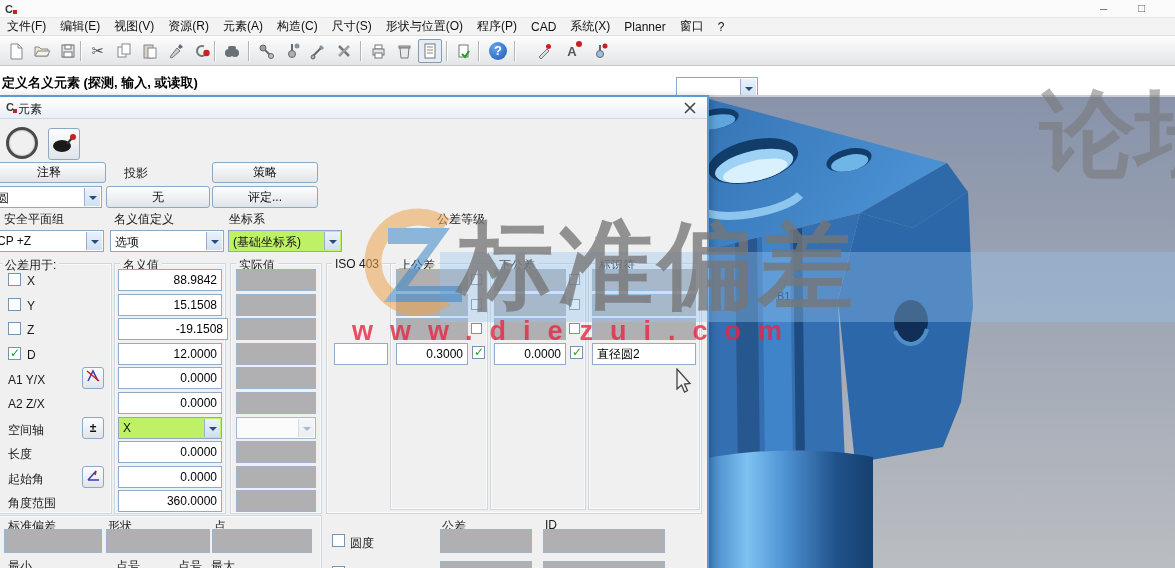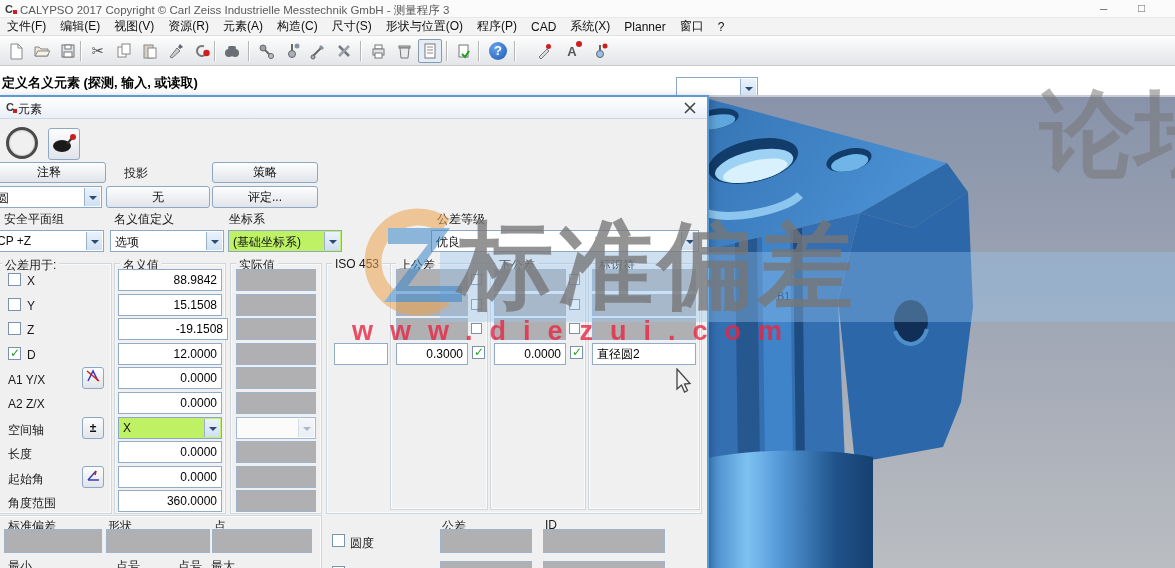--- a/index.html
+++ b/index.html
@@ -62,21 +62,20 @@
 #cursor { left:676px; top:368px; }
 </style>
 </head>
 <body>
 
 <div id="screen">
 
   <div class="abs" id="titlebar">
     <span class="logo-c">C</span>
     <span class="logo-dot" style="left:13px; top:10px;"></span>
-    <span class="t-text">CALYPSO 2017 Copyright © Carl Zeiss Industrielle Messtechnik GmbH - 测量程序 3</span>
     <span class="abs" style="left:1100px; top:1px; color:#666; font-size:13px;">–</span>
     <span class="abs" style="left:1138px; top:1px; color:#666; font-size:12px;">□</span>
   </div>
 
   <div class="abs" id="menubar">
     <span>文件(F)</span>
     <span>编辑(E)</span>
     <span>视图(V)</span>
     <span>资源(R)</span>
     <span>元素(A)</span>
@@ -324,36 +323,32 @@
         <span class="dd-btn"></span>
     </div>
     <div class="dd" style="left:110px; top:133px; width:114px;">
       <span class="dd-text">选项</span>
         <span class="dd-btn"></span>
     </div>
     <div class="dd grayed" style="left:228px; top:133px; width:114px;">
       <span class="dd-text">(基础坐标系)</span>
         <span class="dd-btn"></span>
     </div>
-    <div class="dd" style="left:431px; top:133px; width:268px;">
-      <span class="dd-text">优良</span>
-        <span class="dd-btn"></span>
-    </div>
 
     <div class="fs" style="left:-8px; top:166px; width:120px; height:251px;"></div>
     <div class="fs" style="left:114px; top:166px; width:112px; height:251px;"></div>
     <div class="fs" style="left:230px; top:166px; width:92px; height:251px;"></div>
     <div class="fs" style="left:326px; top:166px; width:376px; height:251px;"></div>
     <div class="fs" style="left:390px; top:166px; width:98px; height:247px; background:#f0f0f0;"></div>
     <div class="fs" style="left:490px; top:166px; width:96px; height:247px; background:#f0f0f0;"></div>
     <div class="fs" style="left:588px; top:166px; width:112px; height:247px; background:#f0f0f0;"></div>
     <span class="fs-lbl" style="left:2px; top:160px;">公差用于:</span>
     <span class="fs-lbl" style="left:120px; top:160px;">名义值</span>
     <span class="fs-lbl" style="left:236px; top:160px;">实际值</span>
-    <span class="fs-lbl" style="left:332px; top:160px;">ISO 453</span>
+    <span class="fs-lbl" style="left:332px; top:160px;">ISO 403</span>
     <span class="fs-lbl" style="left:396px; top:160px;">上公差</span>
     <span class="fs-lbl" style="left:496px; top:160px;">下公差</span>
     <span class="fs-lbl" style="left:596px; top:160px;">标识符</span>
 
     <span class="cb" style="left:8px; top:176px;"></span>
     <span class="lbl" style="left:27px; top:177px;">X</span>
     <input class="inp num" style="left: 118px; top: 172px; width: 104px;" value="88.9842">
     <div class="grayf" style="left:236px; top:172px; width:80px;"></div>
 
     <span class="cb" style="left:8px; top:201px;"></span>

